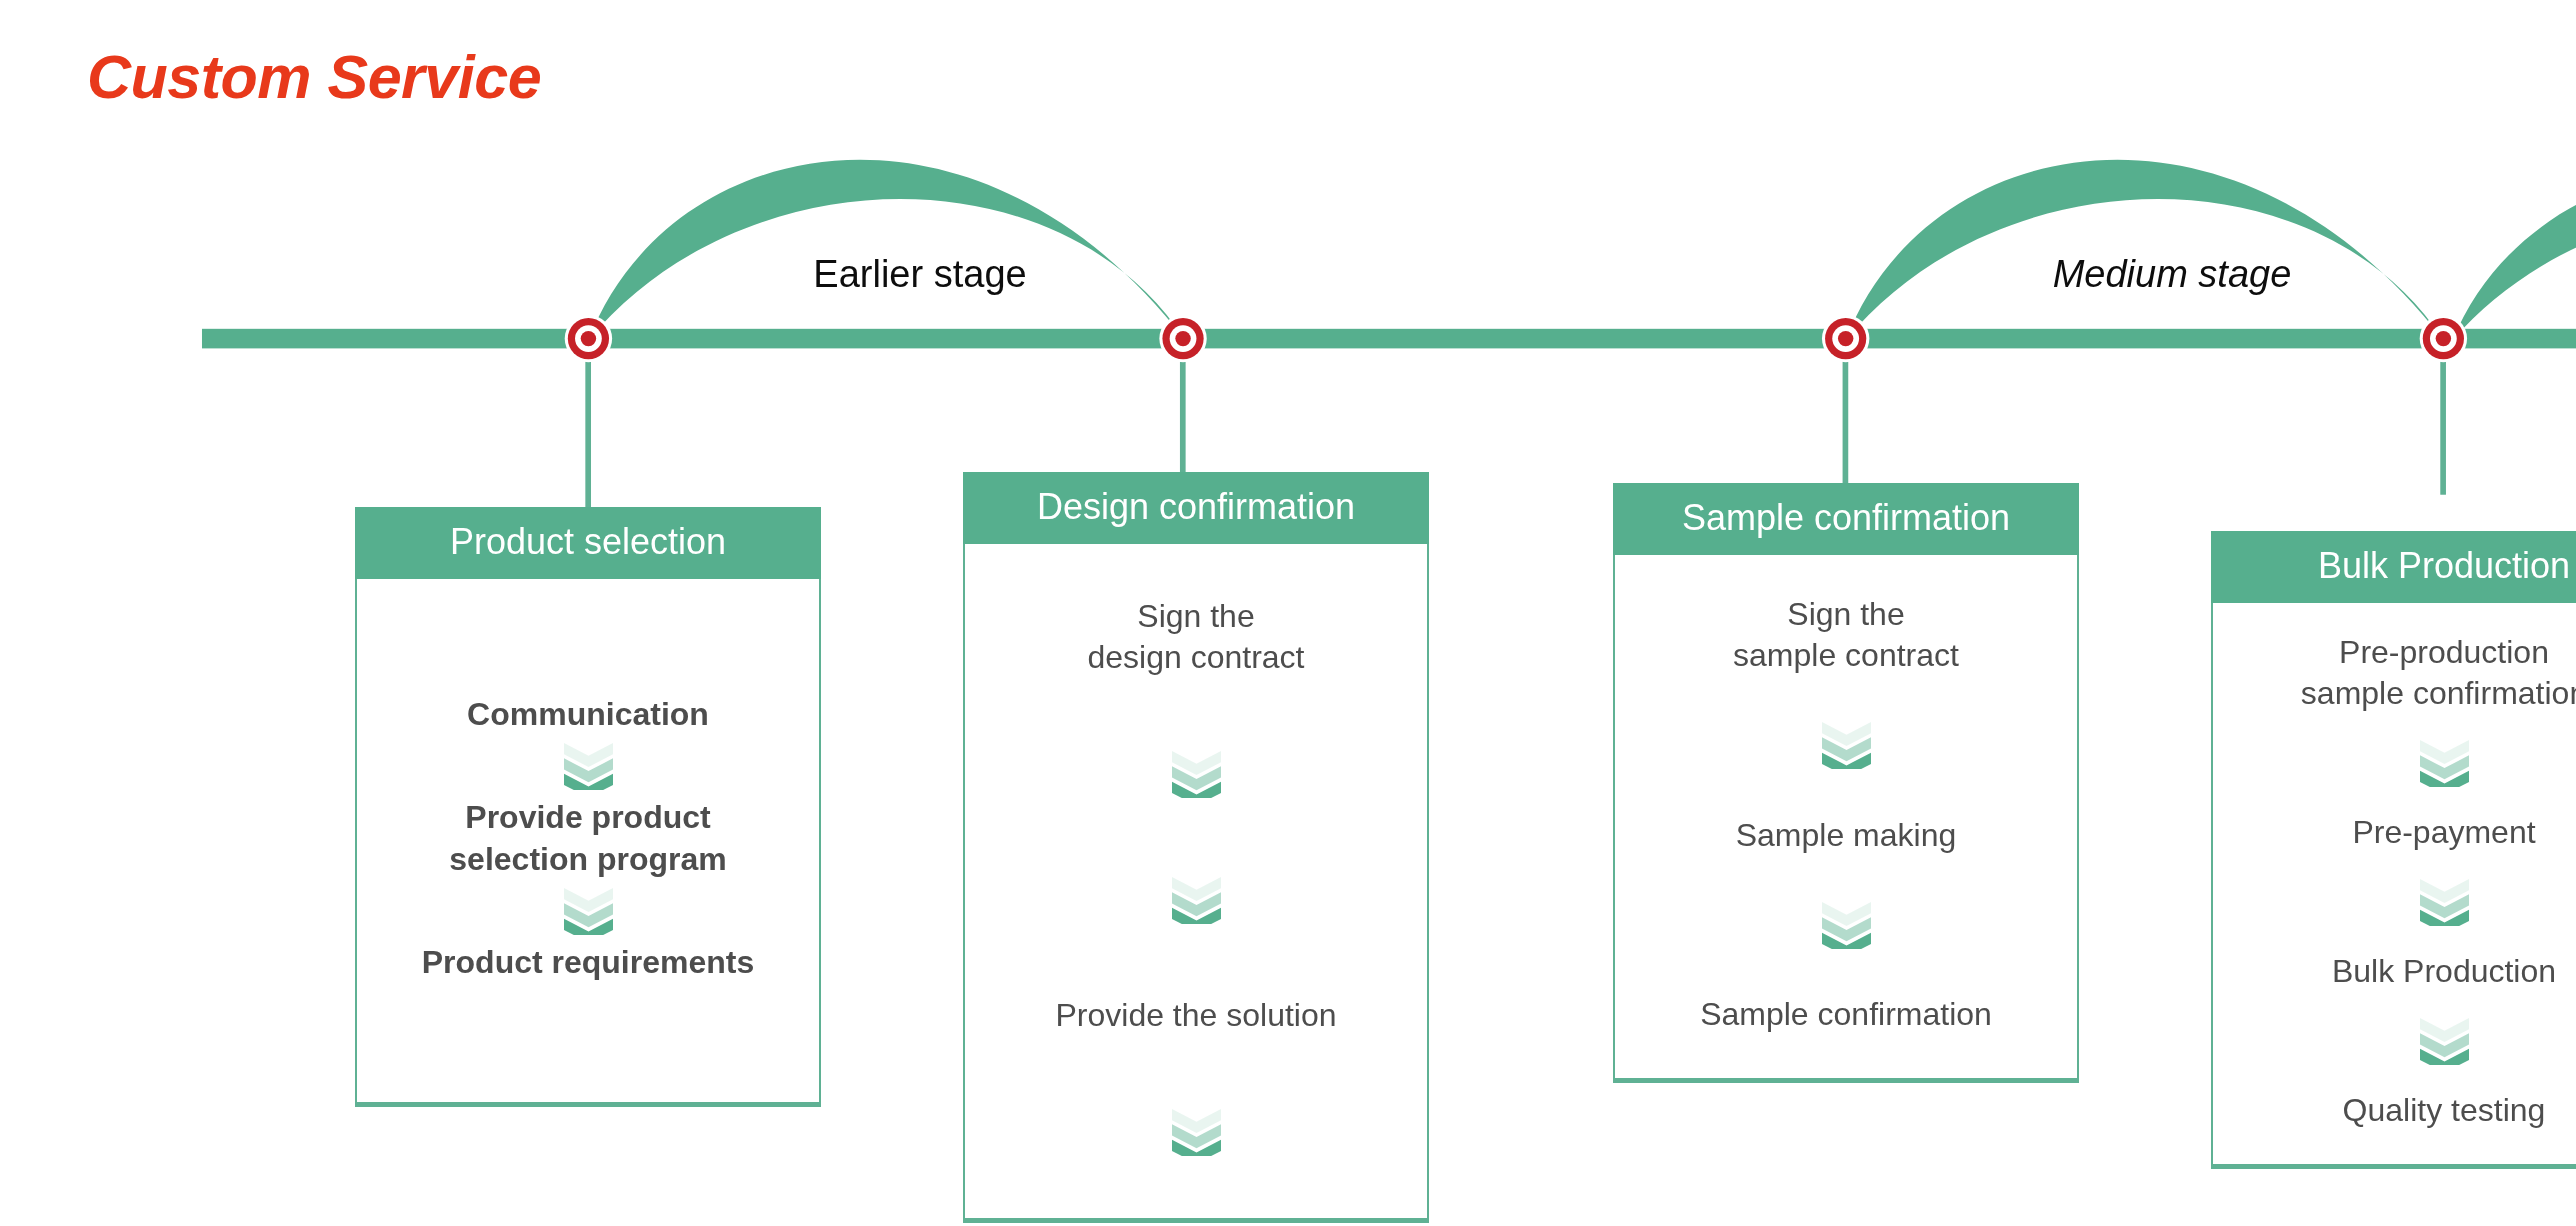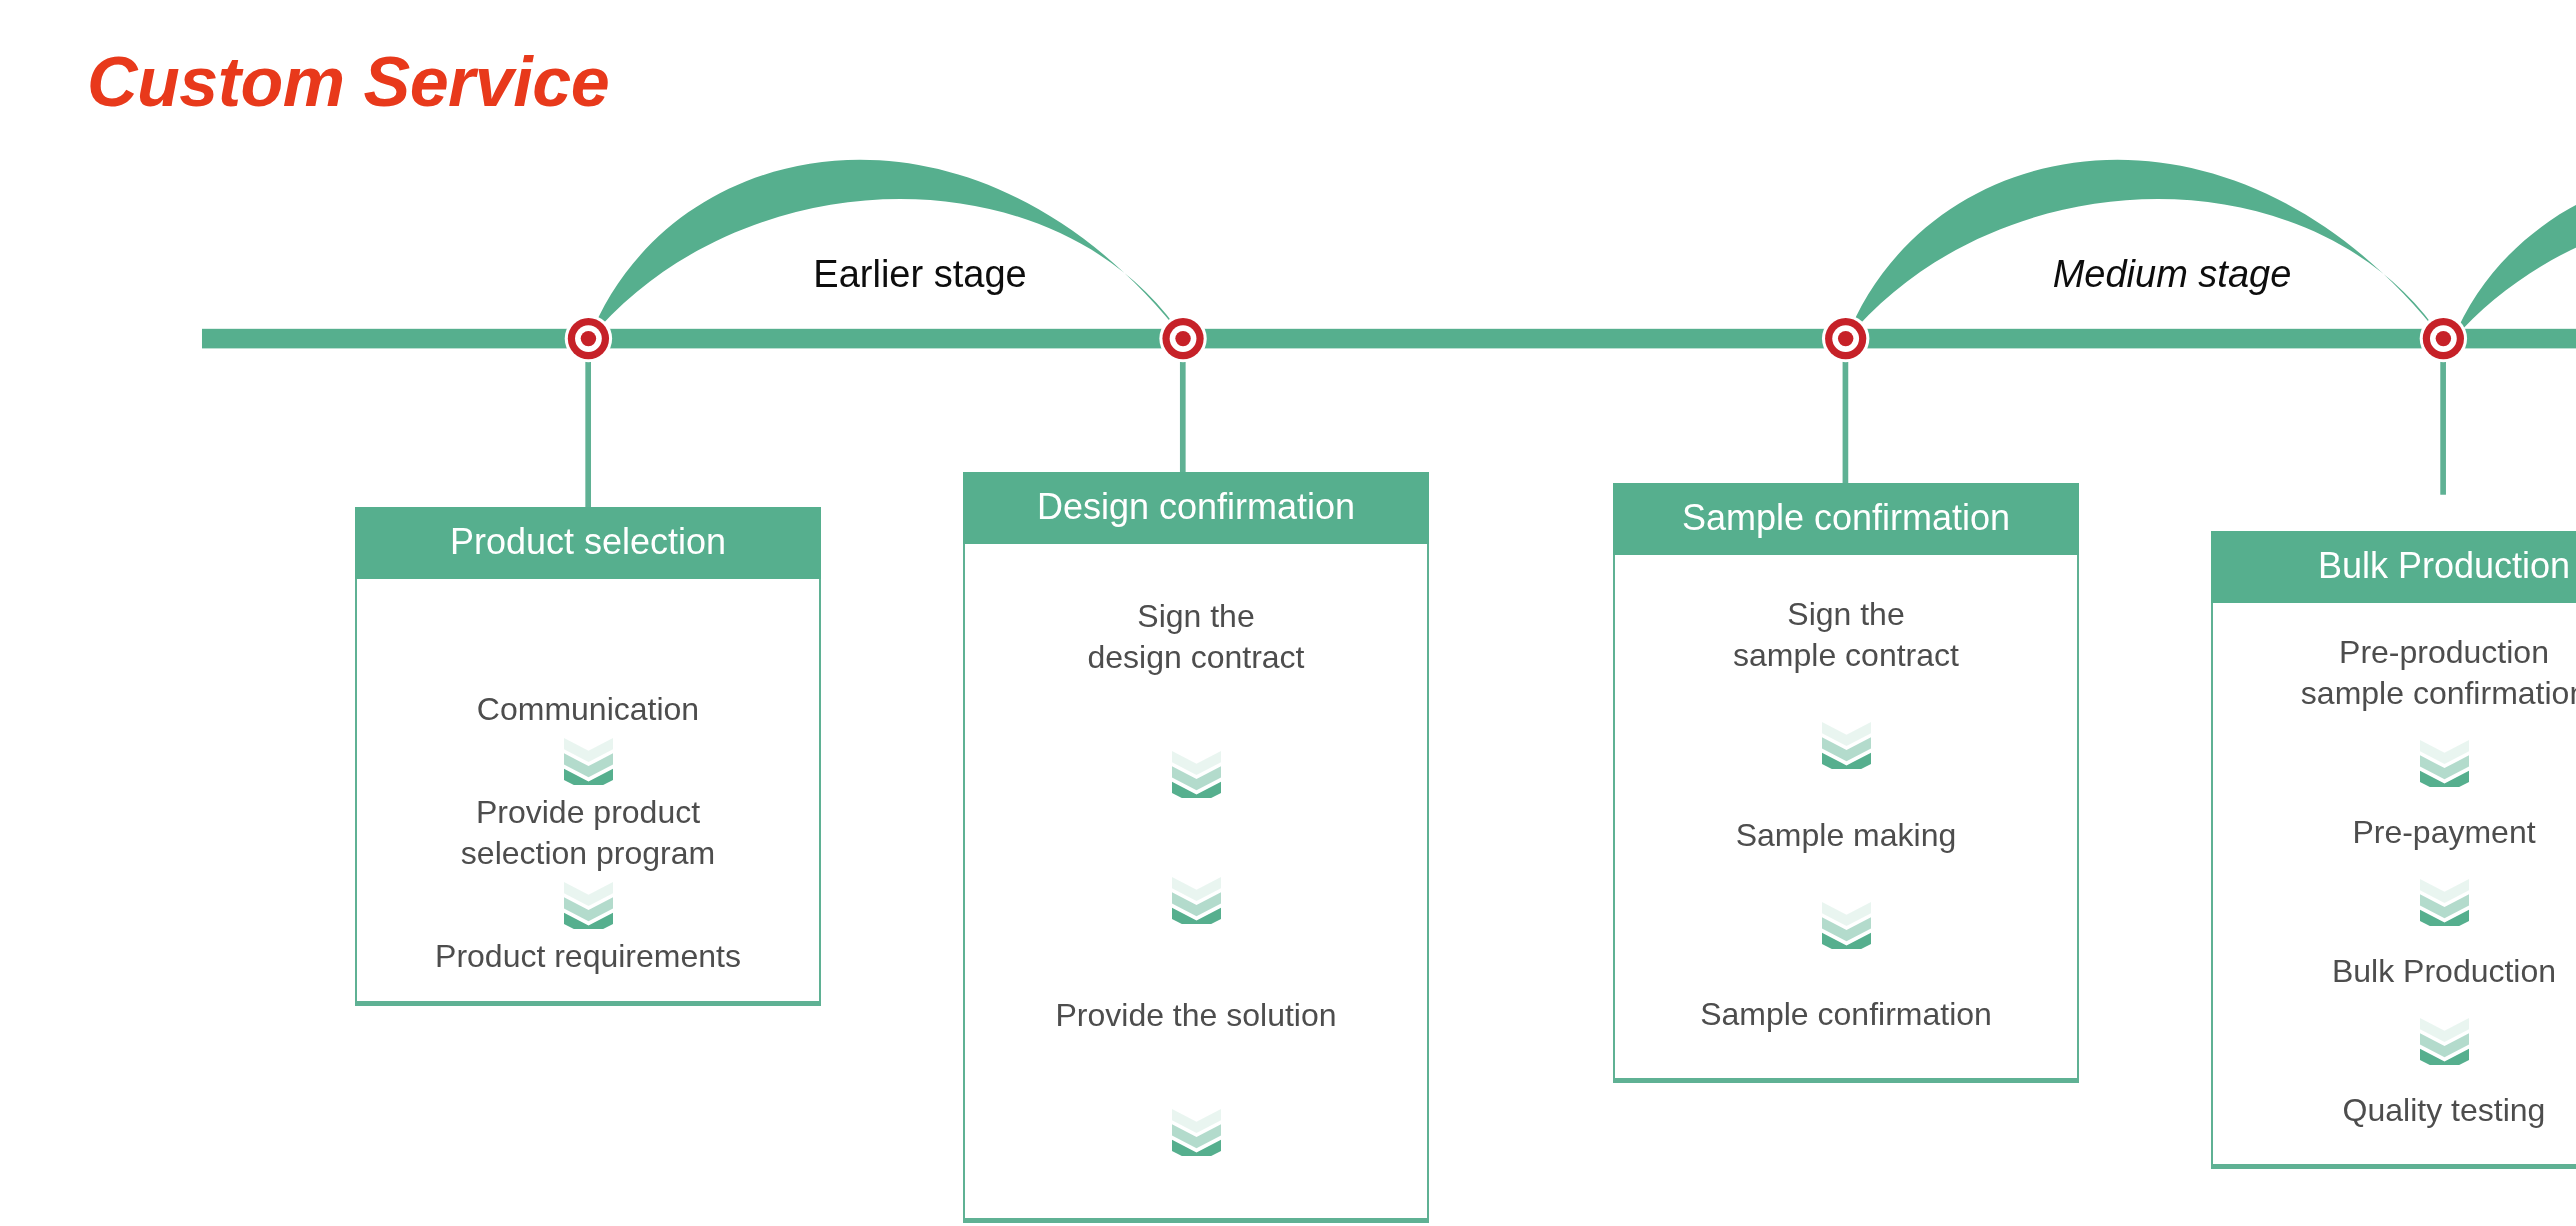--- a/index.html
+++ b/index.html
@@ -6,21 +6,21 @@
   body{
     width:3629px;height:1227px;position:relative;overflow:hidden;
     font-family:"Liberation Sans","DejaVu Sans",sans-serif;
     -webkit-font-smoothing:antialiased;
   }
   #stage{position:absolute;left:0;top:0;width:3629px;height:1227px;}
 
   
   #page-title{
     position:absolute;left:87px;top:47px;
-    font-size:70px;line-height:1;
+    font-size:61px;line-height:1;
     font-weight:700;font-style:italic;
     letter-spacing:-0.5px;
     white-space:nowrap;
     color:#E8391B;
   }
 
   
   #timeline-svg{position:absolute;left:0;top:0;width:3629px;height:1227px;pointer-events:none;}
 
   
@@ -125,21 +125,21 @@
       <circle cx="5916" cy="657" r="26" fill="#ffffff"></circle>
       <circle cx="5916" cy="657" r="15" fill="#C62128"></circle>
     </g>
   </svg>
 
   <div class="stage-label" style="left:902px;top:255px;">Earlier stage</div>
   <div class="stage-label" style="left:2154px;top:255px;font-style:italic;">Medium stage</div>
 
   <div class="card" style="left:355px;top:483px;margin-top:24px;">
     <div class="card-head">Product selection</div>
-    <div class="card-body" style="height: 427px; justify-content: flex-end;">
+    <div class="card-body" style="height: 528px; justify-content: center; font-weight: bold;">
       <div class="step">Communication</div>
       <div class="chev">
         <svg viewBox="0 0 96 92">
             <polygon points="0,0 48,25 96,0 96,22 48,47 0,22" fill="#56AF8E" opacity="0.13"></polygon>
             <polygon points="0,30 48,55 96,30 96,52 48,77 0,52" fill="#56AF8E" opacity="0.45"></polygon>
             <polygon points="0,60 48,85 96,60 96,82 48,107 0,82" fill="#56AF8E" opacity="1"></polygon>
           </svg>
       </div>
       <div class="step">Provide product
 selection program</div>

